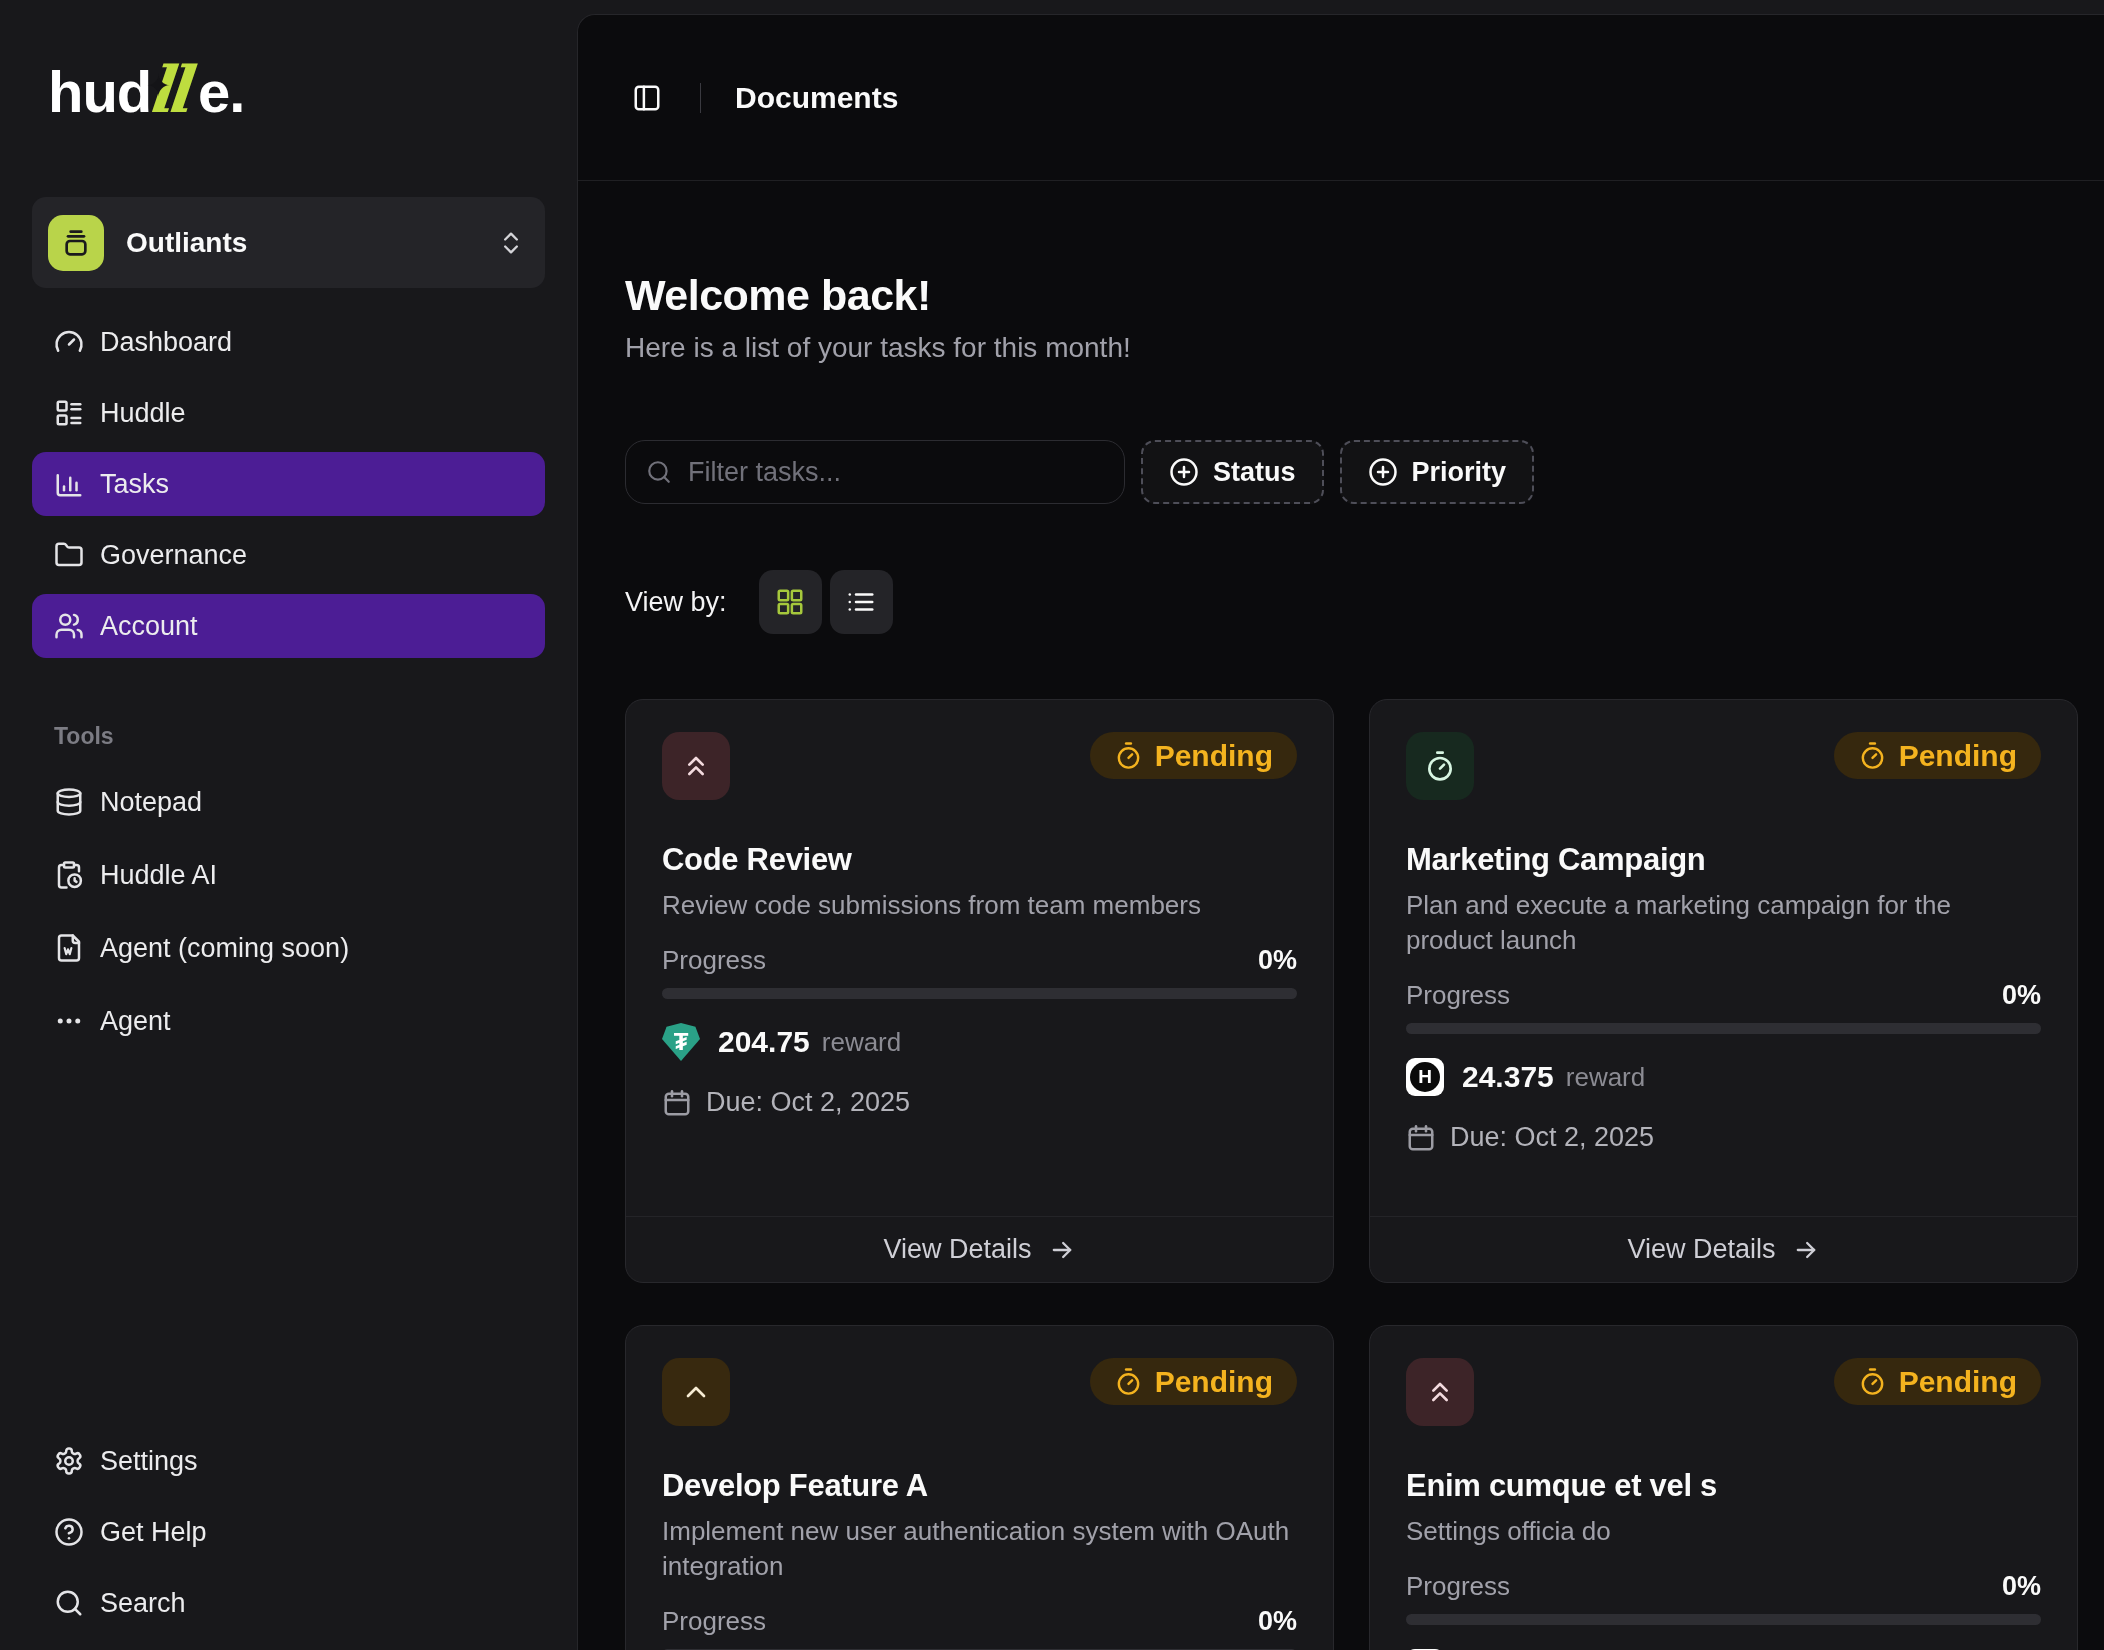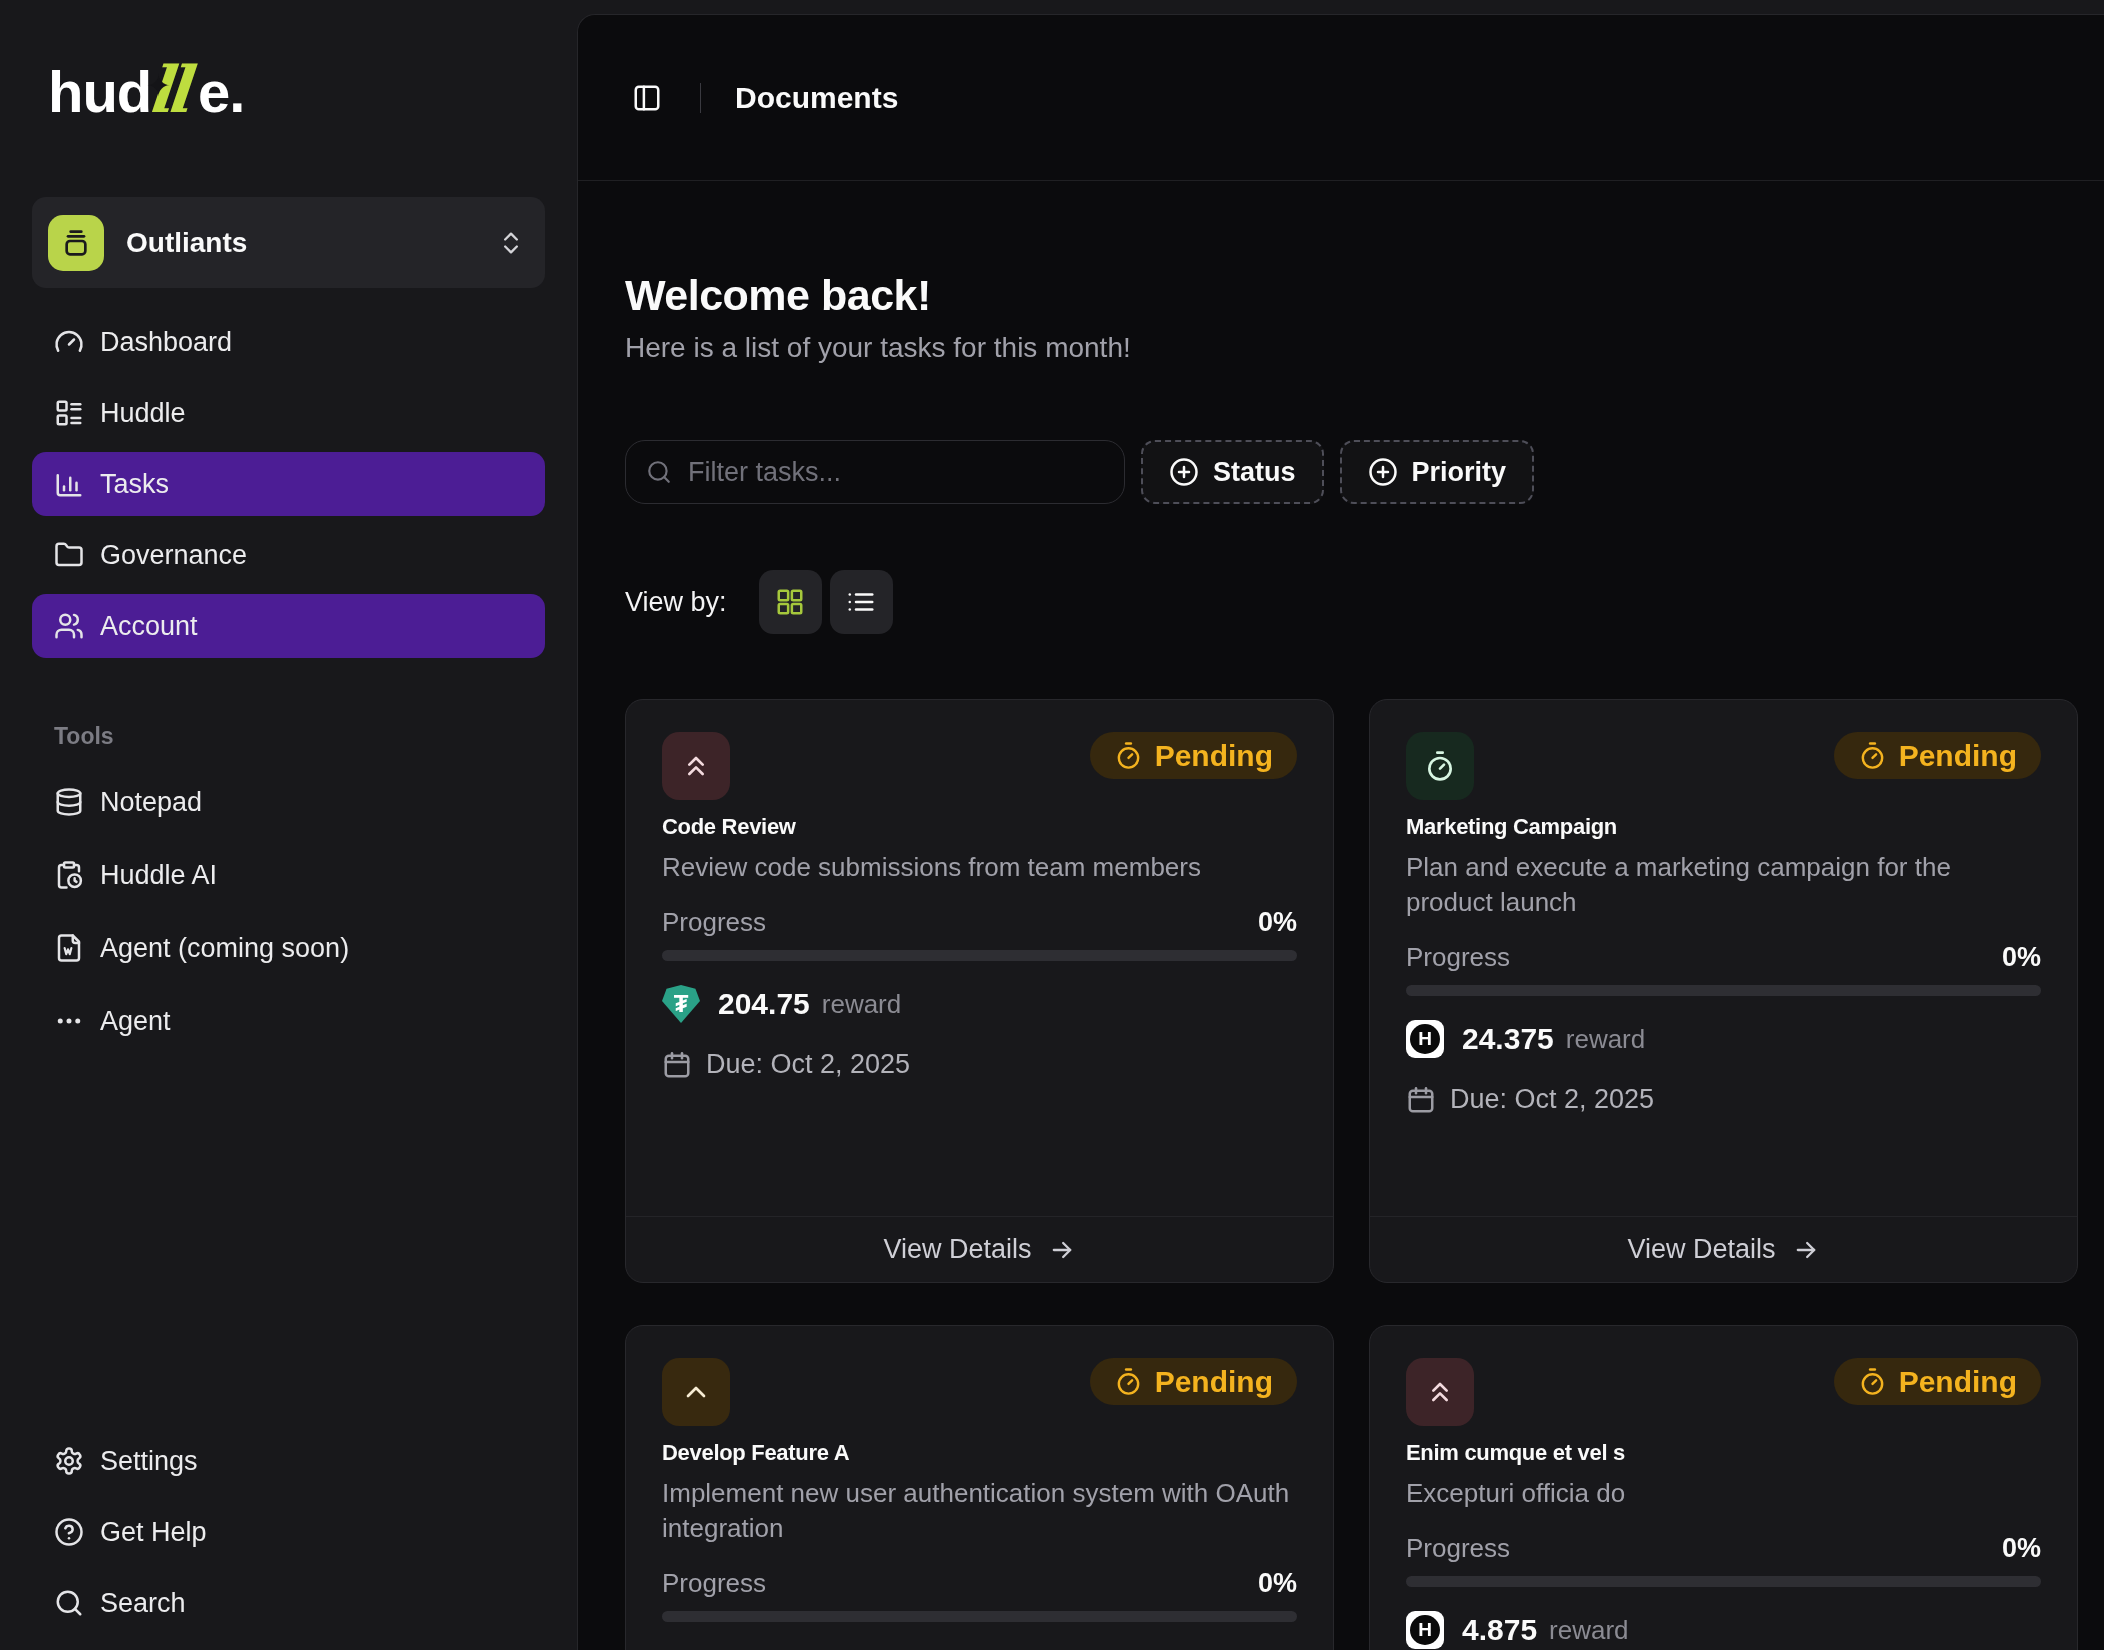--- a/index.html
+++ b/index.html
@@ -66,21 +66,21 @@
 
   
   .grid { margin-top:65px; display:grid; grid-template-columns:709px 709px; column-gap:35px; row-gap:42px; }
   .card { height:584px; background:#18181b; border:1px solid #28282c; border-radius:18px; padding:32px 36px 0; display:flex; flex-direction:column; overflow:hidden; }
   .card-top { display:flex; align-items:flex-start; justify-content:space-between; }
   .tile { width:68px; height:68px; border-radius:17px; display:flex; align-items:center; justify-content:center; }
   .tile.tone-maroon { background:#3d2428; color:#f3dade; }
   .tile.tone-green  { background:#17291f; color:#d7f5e2; }
   .tile.tone-amber  { background:#38290f; color:#f7ecd4; }
   .badge { height:47px; border-radius:24px; background:#36280e; color:#f4b31f; display:flex; align-items:center; gap:12px; padding:0 24px; font-size:30px; font-weight:600; }
-  .card-title { margin-top:14px; font-size:22px; font-weight:700; color:#fafafa; letter-spacing:-0.3px; }
+  .card-title { margin-top:42px; font-size:31px; font-weight:700; color:#fafafa; letter-spacing:-0.3px; }
   .card-desc { margin-top:10px; font-size:26px; line-height:35px; color:#a1a1aa; }
   .prow { margin-top:22px; display:flex; justify-content:space-between; align-items:center; }
   .prow .plabel { font-size:26px; color:#a1a1aa; }
   .prow .pval { font-size:27px; font-weight:700; color:#fafafa; }
   .pbar { margin-top:12px; height:11px; border-radius:6px; background:#2e2e33; overflow:hidden; }
   .pfill { height:100%; width:0%; background:#bedd3f; border-radius:6px; }
   .reward { margin-top:24px; display:flex; align-items:center; }
   .coin { width:38px; height:38px; flex:none; display:flex; align-items:center; justify-content:center; font-weight:700; }
   .coin.tether { background:#2aa187; color:#ffffff; font-size:24px; clip-path:polygon(50% 0%,88% 10%,100% 42%,50% 100%,0% 42%,12% 10%); }
   .coin.hedera { background:#ffffff; border-radius:9px; }
@@ -432,21 +432,21 @@
           <span class="badge">
             <svg class="ic" width="29" height="29" viewBox="0 0 24 24">
                 <path d="M10 2h4"></path>
                 <path d="m12 14 3-3"></path>
                 <circle cx="12" cy="14" r="8"></circle>
               </svg>
             <span>Pending</span>
           </span>
         </div>
         <h3 class="card-title">Enim cumque et vel s</h3>
-        <p class="card-desc">Excepturi officia do</p>
+        <p class="card-desc">Settings officia do</p>
         <div class="prow">
           <span class="plabel">Progress</span>
           <span class="pval">0%</span>
         </div>
         <div class="pbar">
             <div class="pfill"></div>
           </div>
         <div class="reward">
           <span class="coin hedera">
               <span class="hcirc">H</span>

